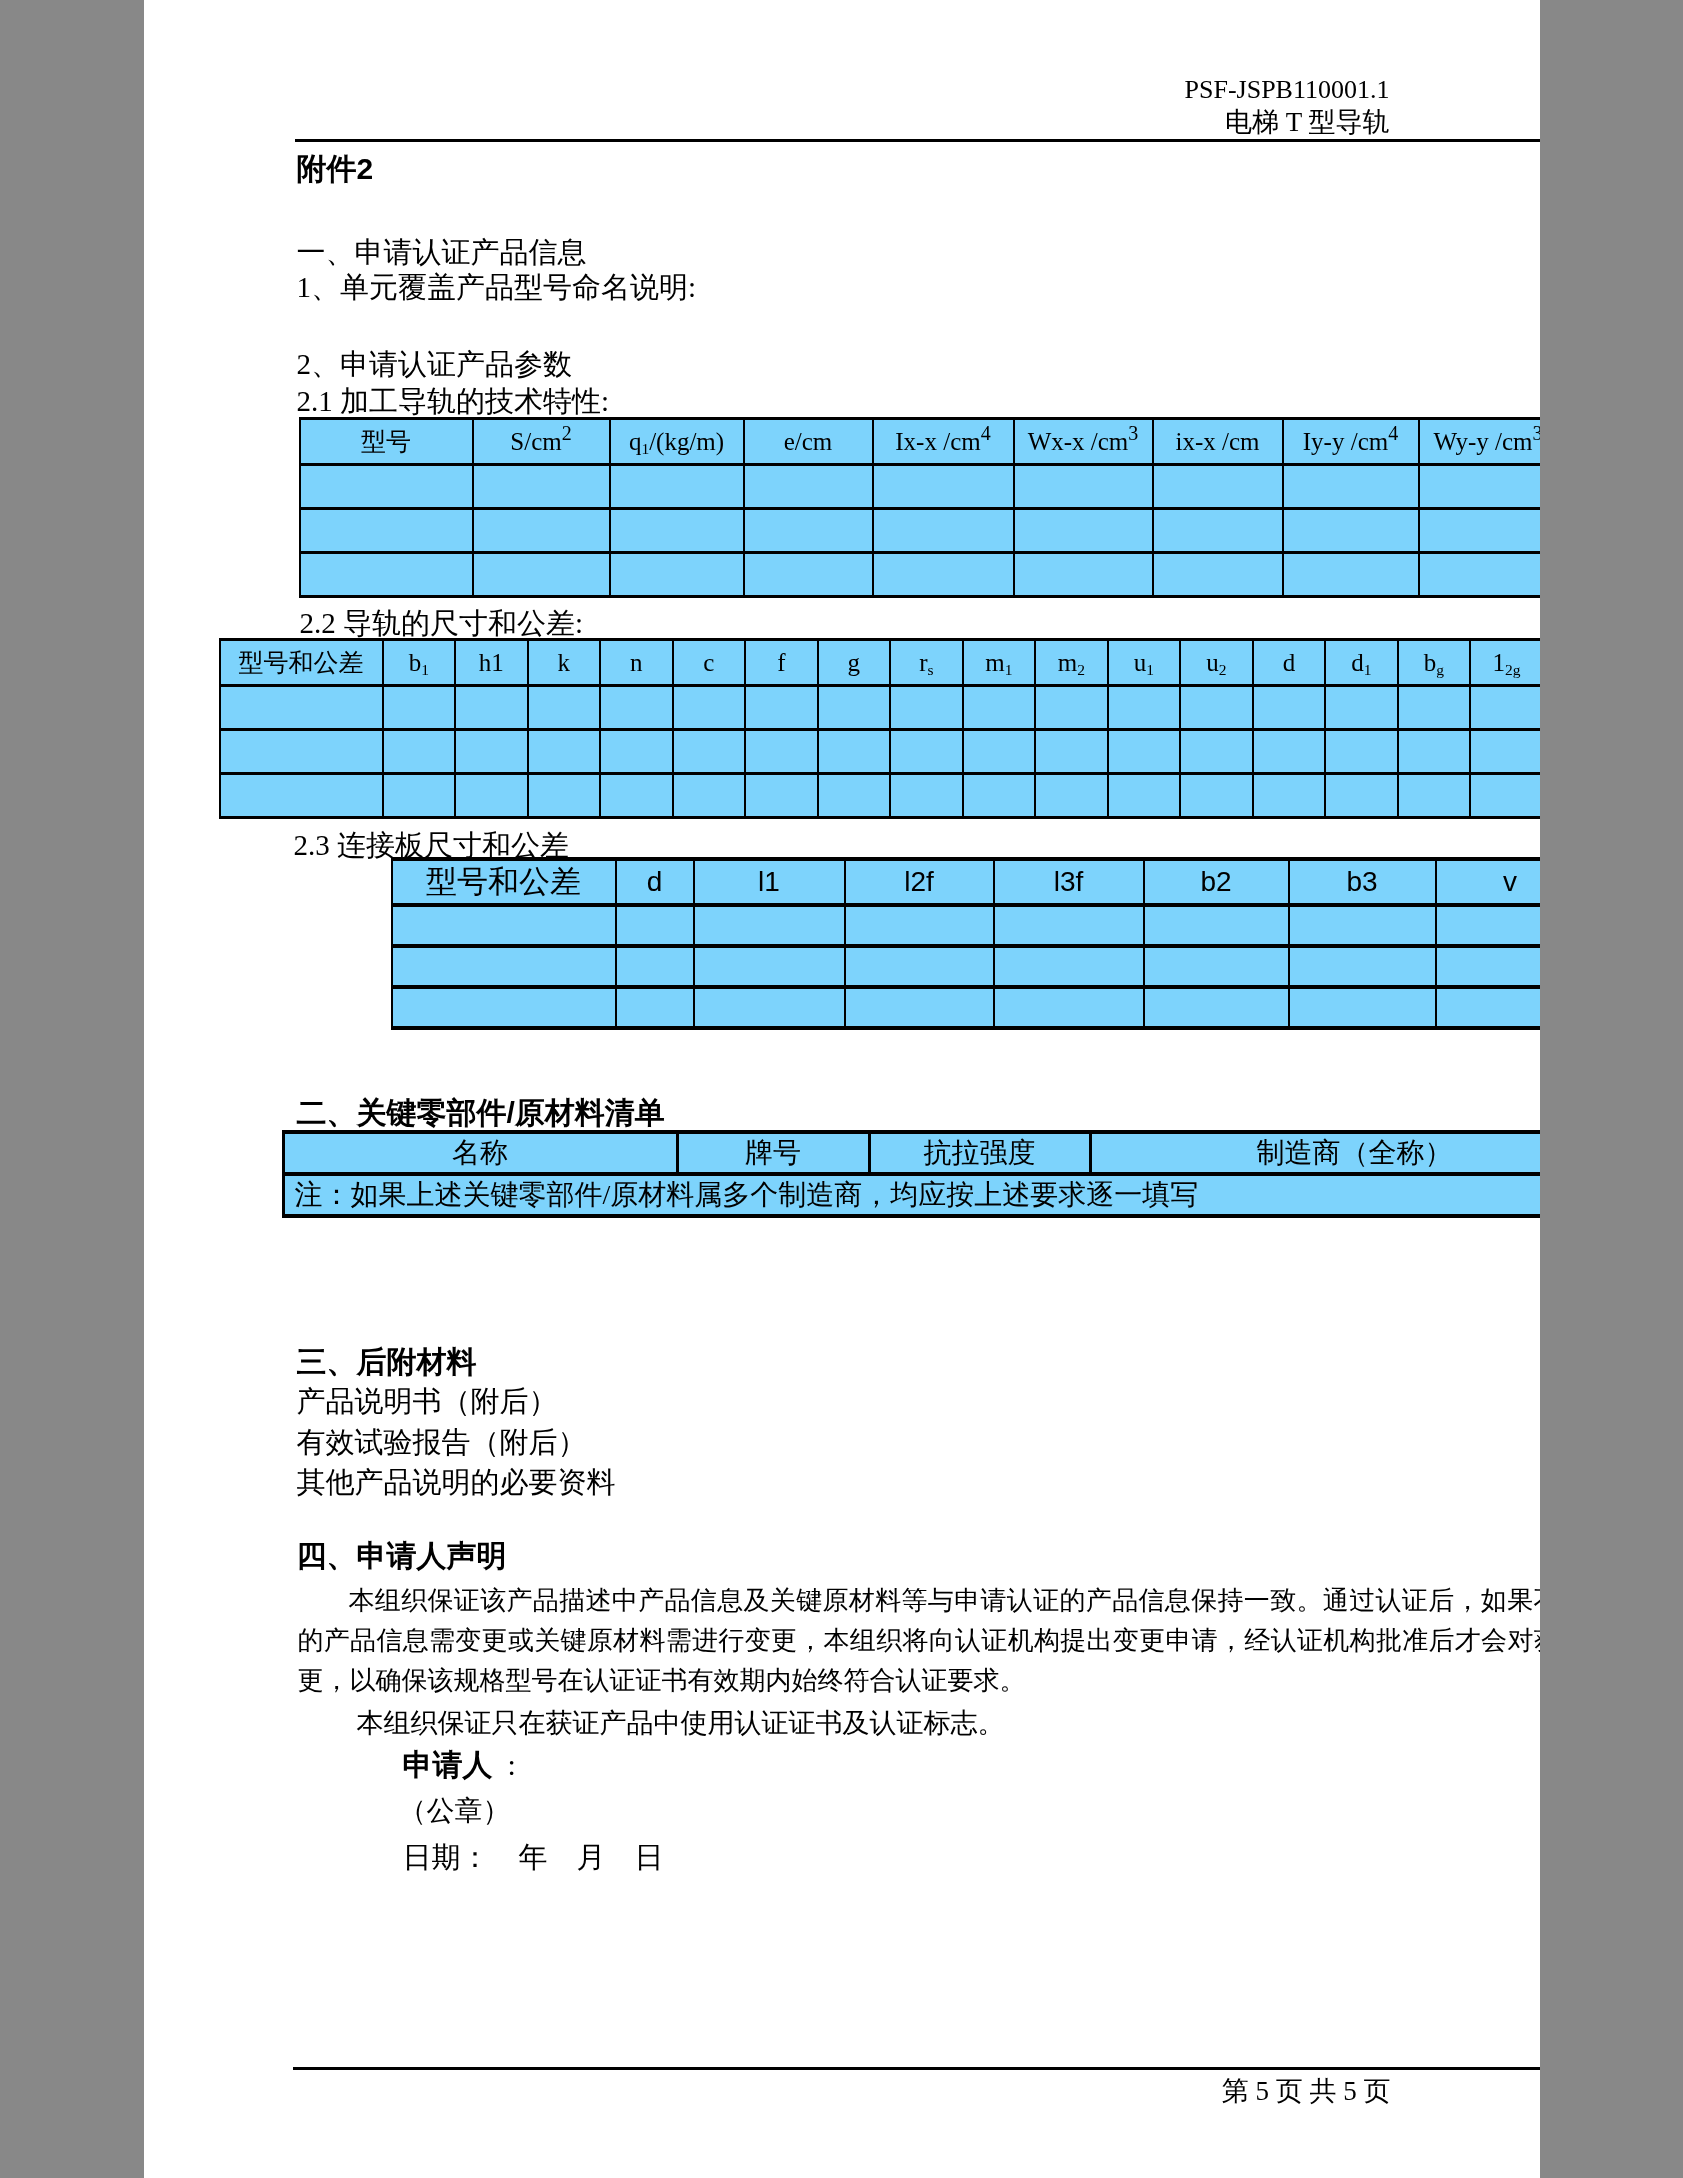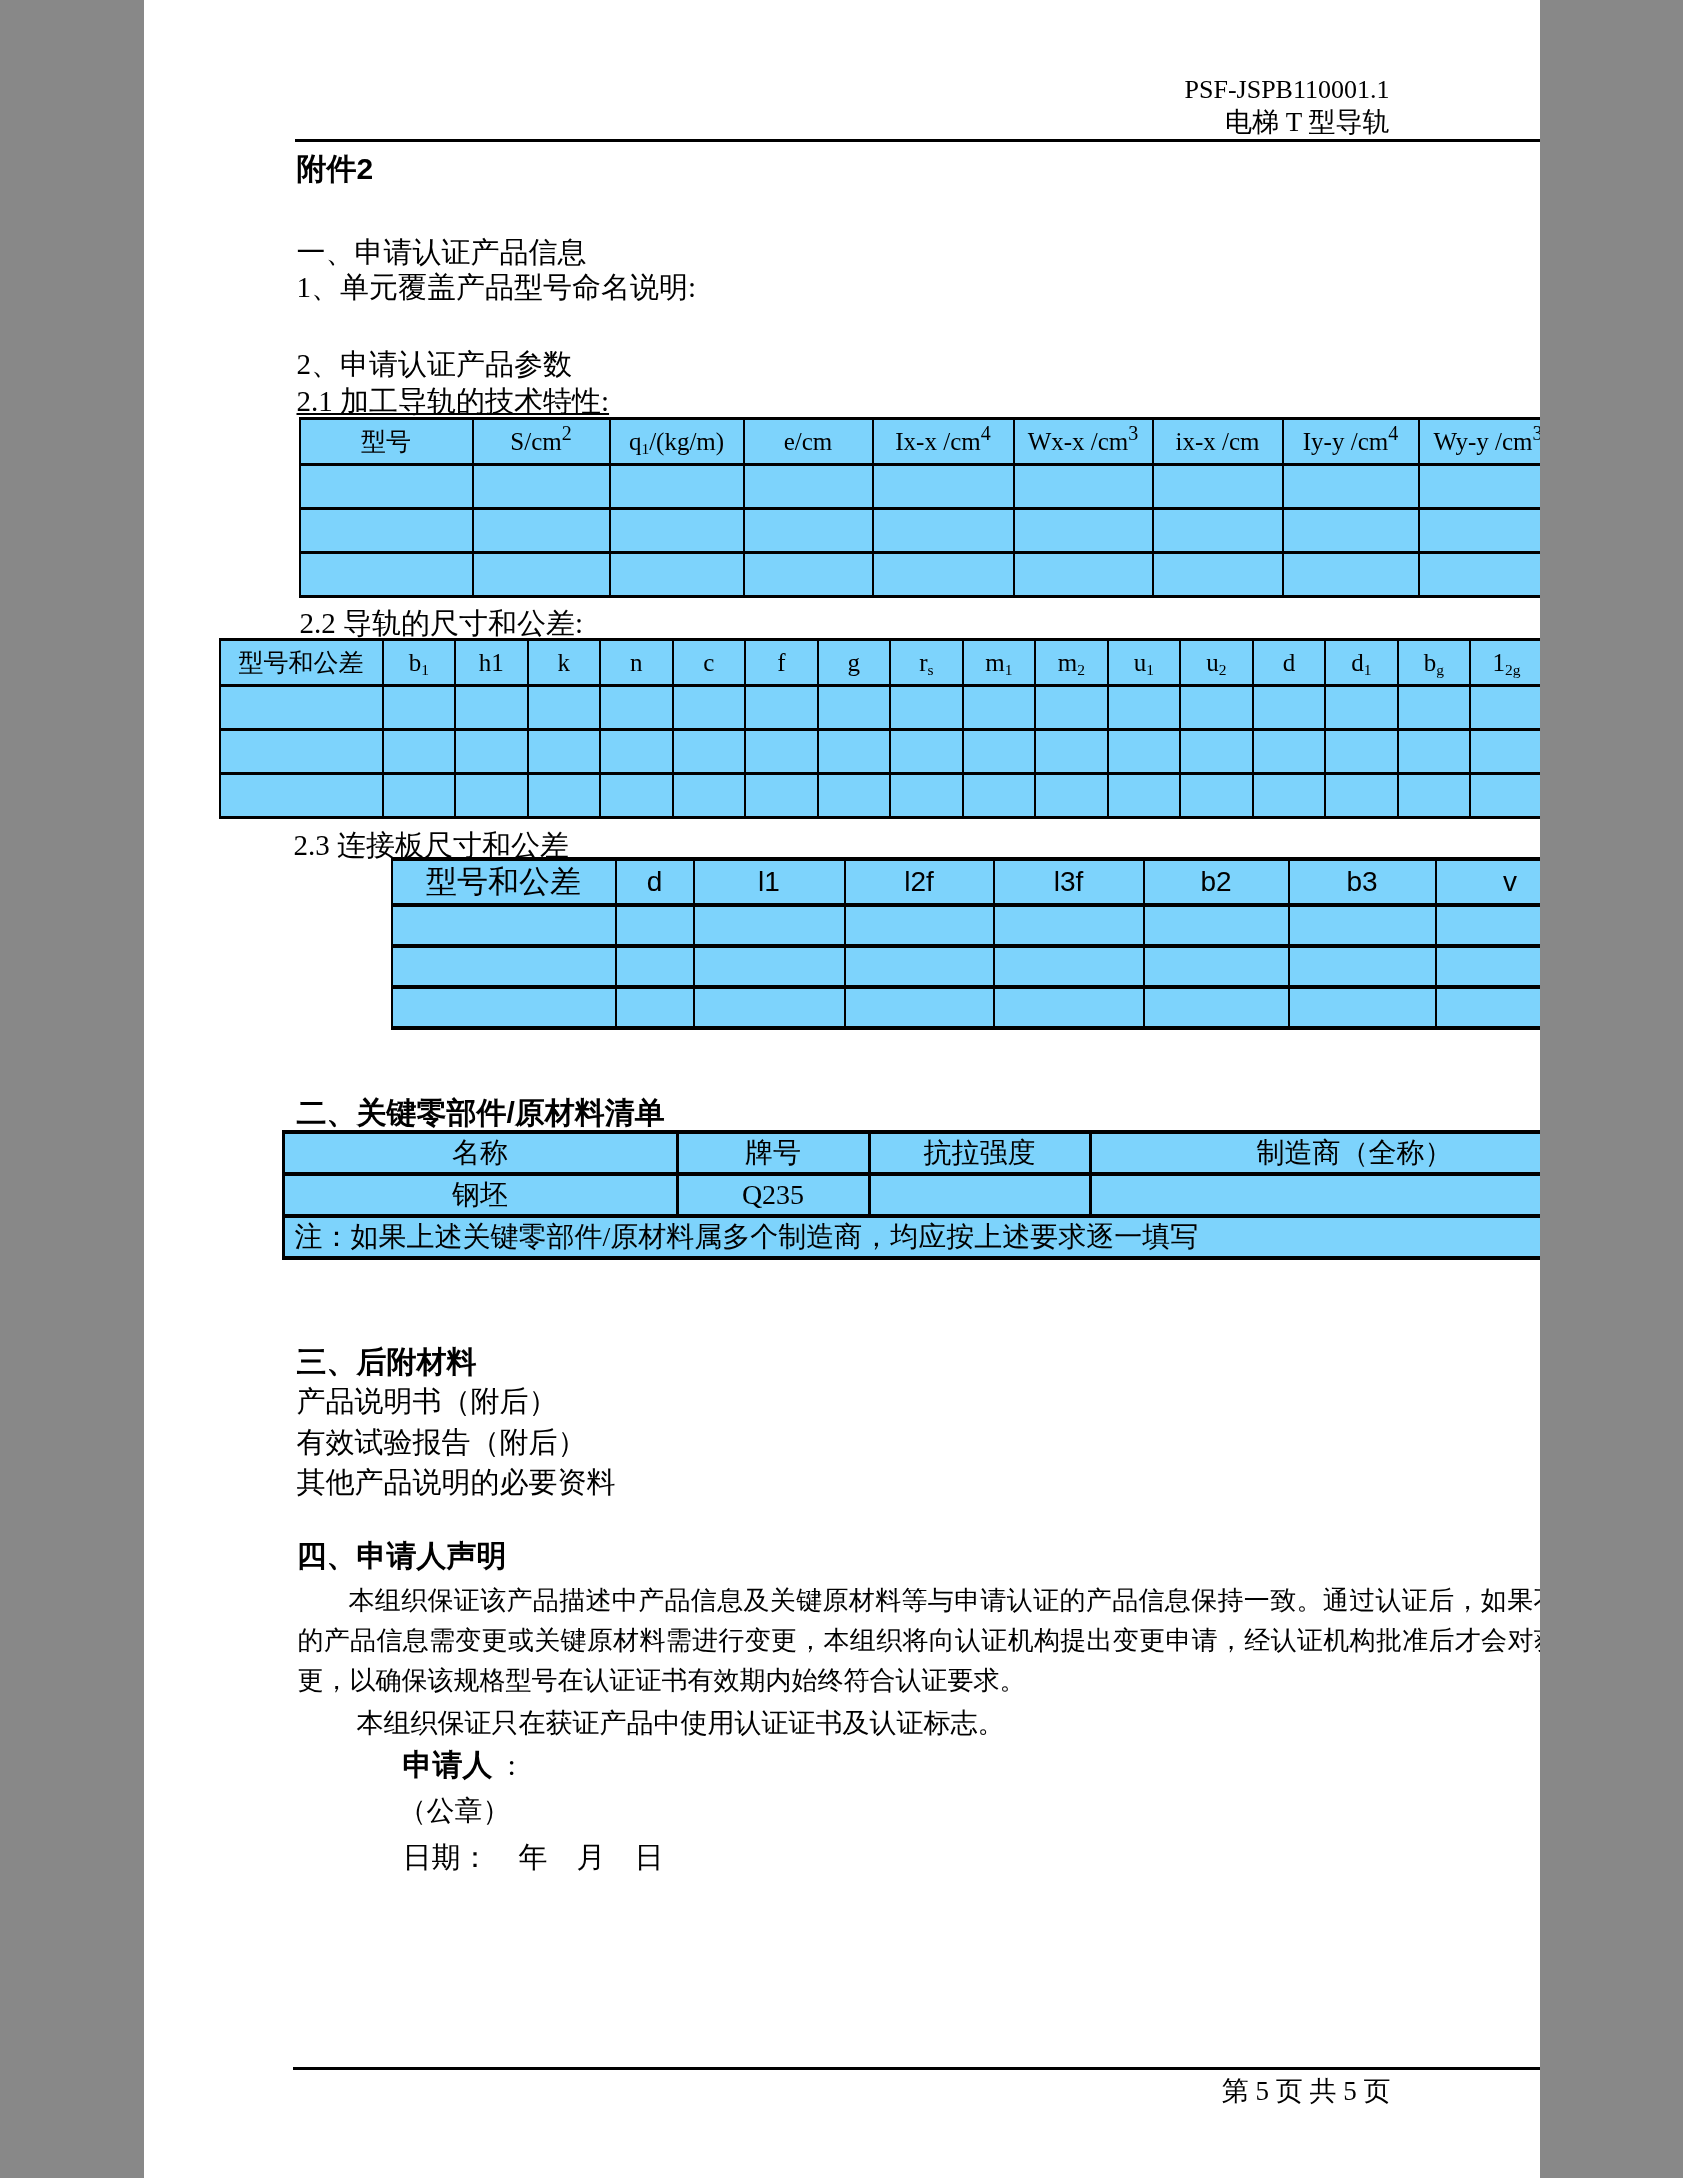--- a/index.html
+++ b/index.html
@@ -64,21 +64,21 @@
     <div class="doc-title">电梯 T 型导轨</div>
   </div>
   <div class="rule" style="left:151px;top:139px;width:1381px;"></div>
 
   <div class="abs attach">附件2</div>
 
   <div class="abs bodyline" style="left:153px;top:233px;">一、申请认证产品信息</div>
   <div class="abs bodyline" style="left:153px;top:268px;">1、单元覆盖产品型号命名说明:</div>
   <div class="abs bodyline" style="left:153px;top:345px;">2、申请认证产品参数</div>
 
-  <div class="abs bodyline" style="left:153px;top:382px;text-decoration:underline;">2.1 加工导轨的技术特性:</div>
+  <div class="abs bodyline" style="left:153px;top:382px;">2.1 加工导轨的技术特性:</div>
   <table class="t21">
       <colgroup>
         <col style="width: 173px;">
         <col style="width: 137px;">
         <col style="width: 134px;">
         <col style="width: 129px;">
         <col style="width: 141px;">
         <col style="width: 139px;">
         <col style="width: 130px;">
         <col style="width: 136px;">
@@ -307,26 +307,20 @@
       <thead>
         <tr>
           <th>名称</th>
           <th>牌号</th>
           <th>抗拉强度</th>
           <th>制造商（全称）</th>
         </tr>
       </thead>
       <tbody>
         <tr>
-          <td>钢坯</td>
-          <td>Q235</td>
-          <td></td>
-          <td></td>
-        </tr>
-        <tr>
           <td colspan="4" class="note-cell">注：如果上述关键零部件/原材料属多个制造商，均应按上述要求逐一填写</td>
         </tr>
       </tbody>
     </table>
 
   <div class="abs bold-head" style="left:153px;top:1342px;">三、后附材料</div>
   <div class="abs s3-line" style="left:153px;top:1382px;">产品说明书（附后）</div>
   <div class="abs s3-line" style="left:153px;top:1423px;">有效试验报告（附后）</div>
   <div class="abs s3-line" style="left:153px;top:1463px;">其他产品说明的必要资料</div>
 

